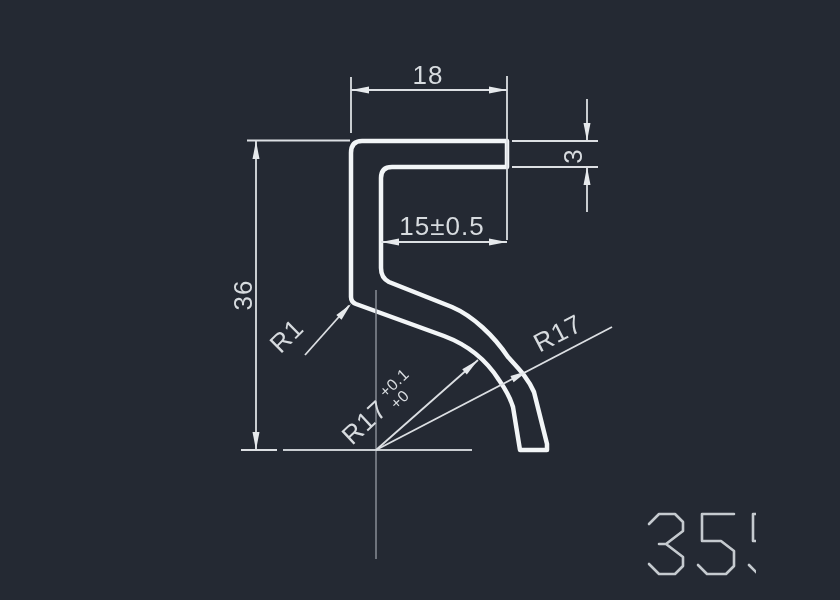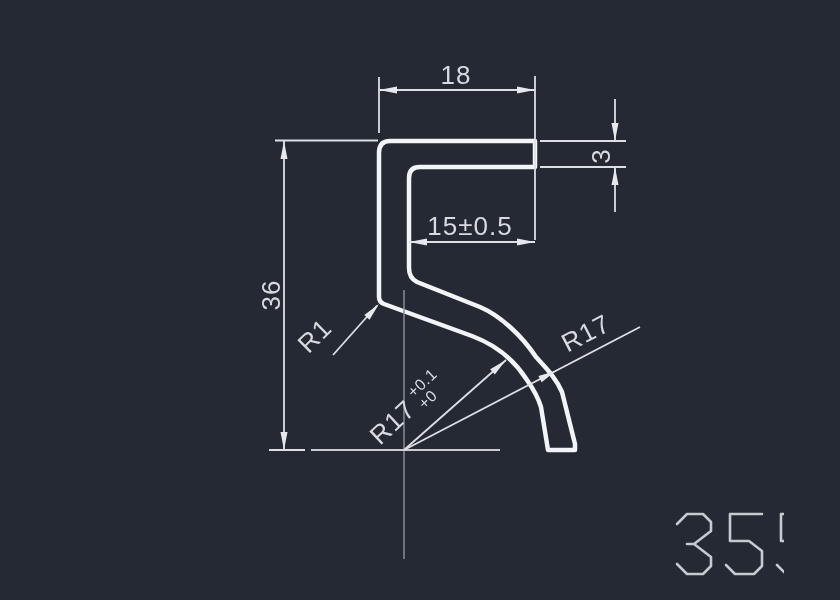--- a/index.html
+++ b/index.html
@@ -6,21 +6,20 @@
     margin: 0;
     padding: 0;
     background: #242933;
   }
   .stage {
     position: relative;
     width: 756px;
     height: 600px;
     overflow: hidden;
     font-family: "Liberation Sans", sans-serif;
-    padding-left: 28px;
   }
   svg { display: block; }
 
   .profile {
     fill: none;
     stroke: #f2f5f7;
     stroke-width: 4.5;
     stroke-linejoin: round;
     stroke-linecap: round;
   }

